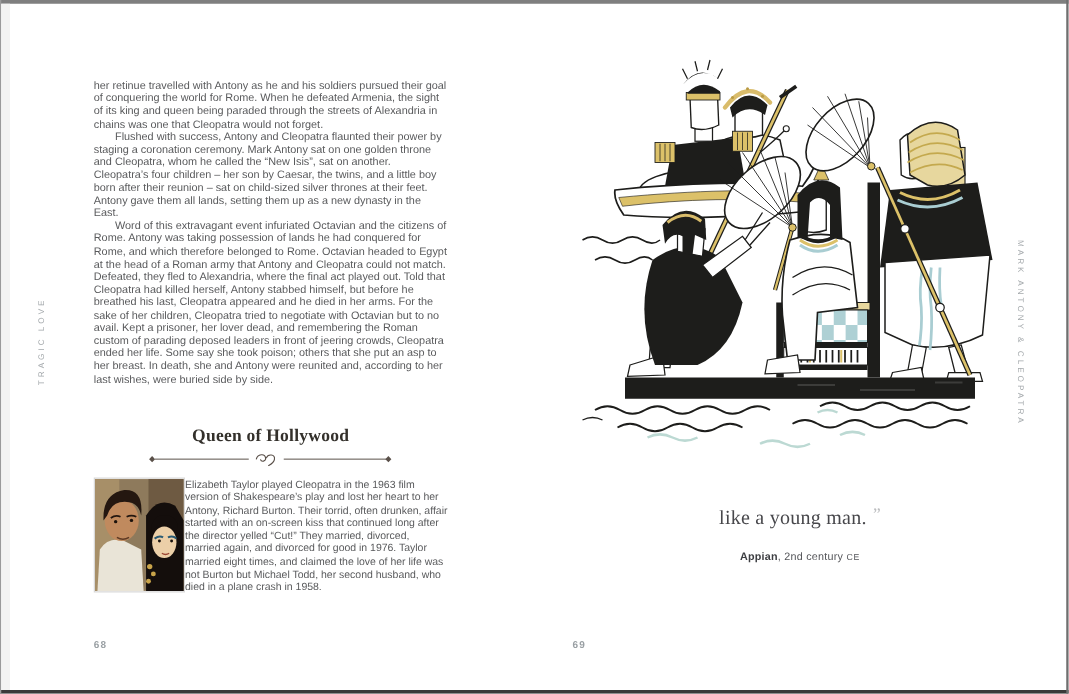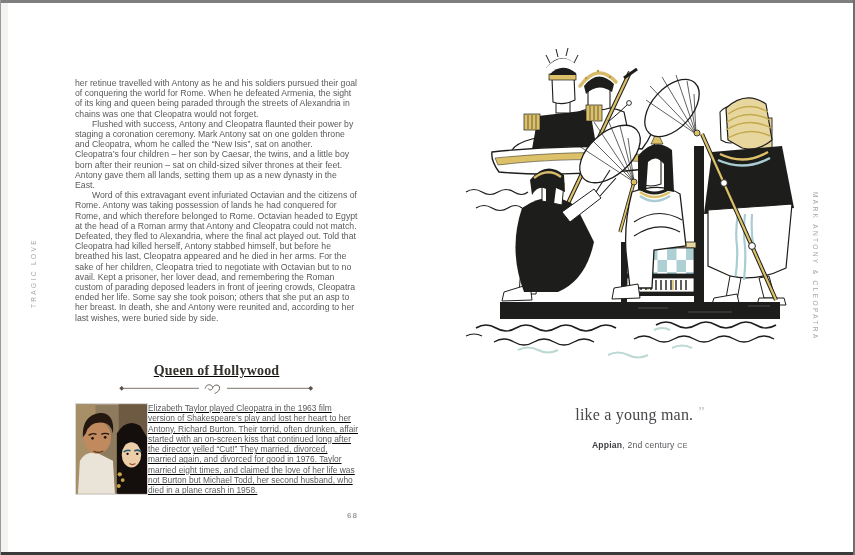--- a/index.html
+++ b/index.html
@@ -9,45 +9,45 @@
   }
   
   .edge-top{position:absolute;left:0;top:0;width:855px;height:3px;background:#7f7f7f;}
   .edge-bottom{position:absolute;left:0;bottom:0;width:855px;height:3px;background:#3a3a3a;}
   .edge-left{position:absolute;left:0;top:0;width:1px;height:555px;background:#9a9a9a;}
   .edge-right{position:absolute;right:0;top:0;width:2px;height:555px;background:#6f6f6f;}
   .page-gutter-left{position:absolute;left:1px;top:3px;width:7px;height:549px;background:#f3f3f2;}
 
   
   .body-text{
-    position:absolute;left:75px;top:78px;width:283px;
+    position:absolute;left:75px;top:63px;width:283px;
     font-size:8.7px;line-height:10.2px;color:#595a5c;text-align:left;
   }
   .body-text p{margin:0;}
   .body-text p.indent{text-indent:17px;}
 
   
   .vert{position:absolute;writing-mode:vertical-rl;font-size:6.5px;
     letter-spacing:2.4px;color:#a4a9ac;white-space:nowrap;}
   .vert-left{left:30px;top:238px;transform:rotate(180deg);}
   .vert-right{left:812px;top:192px;}
 
   
-  .feature{position:absolute;left:75px;top:363px;width:283px;text-decoration:underline;}
+  .feature{position:absolute;left:75px;top:342px;width:283px;}
   .feature-heading{
     font-family:"Liberation Serif","DejaVu Serif",serif;font-weight:bold;
     font-size:14px;color:#33302b;text-align:center;letter-spacing:.2px;margin:0;
   }
   .feature-divider{display:block;margin:3px auto 0 auto;}
   .feature-row{display:flex;margin-top:9px;}
   .feature-photo{flex:0 0 auto;width:73px;height:92px;border:1px solid #d9d9d9;box-sizing:border-box;}
   .feature-body{flex:1;font-size:8.4px;line-height:10.3px;color:#595a5c;margin:0;}
 
   
-  .pagenum{position:absolute;top:511px;font-size:8px;letter-spacing:1px;color:#9aa0a4;text-align:right;font-weight:bold;}
+  .pagenum{position:absolute;top:511px;font-size:8px;letter-spacing:1px;color:#9aa0a4;text-align:left;font-weight:bold;}
   .pagenum-left{left:75px;width:283px;}
   .pagenum-right{left:458px;width:408px;}
 
   
   .quote{
     position:absolute;left:470px;top:404px;width:340px;text-align:center;
     font-family:"Liberation Serif","DejaVu Serif",serif;
     font-size:16px;line-height:21px;color:#47474b;letter-spacing:.2px;
   }
   .quote .qmark{color:#bdbec0;font-size:14px;position:relative;top:-3px;}

